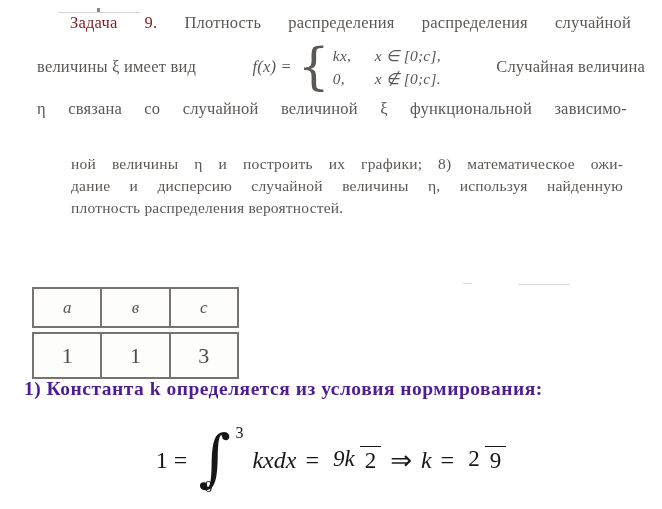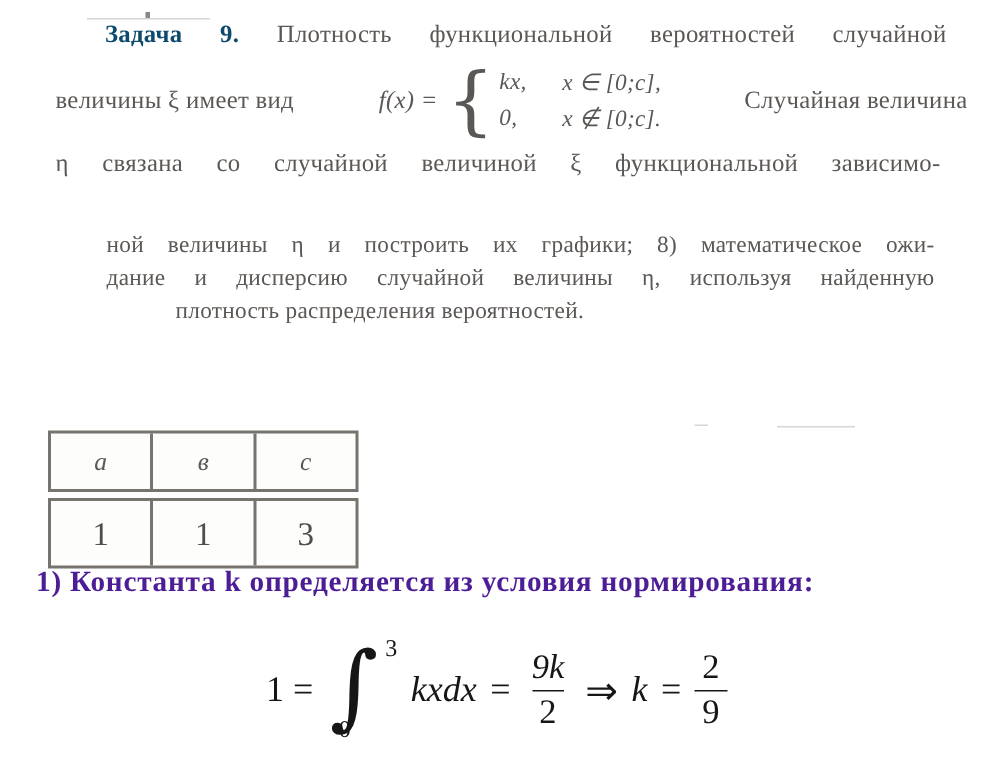--- a/index.html
+++ b/index.html
@@ -7,31 +7,31 @@
     width:662px; height:509px; background:#ffffff; position:relative; overflow:hidden;
     font-family:"Liberation Serif", serif;
   }
   
   .scan { color:#5b5754; filter:blur(0.35px); letter-spacing:0.2px; }
   .para1 { position:absolute; left:37px; top:13px; width:608px; height:132px; font-size:16.5px; }
   .para1 .l1 { position:absolute; top:0; left:0; right:14px; text-align:justify; text-align-last:justify; text-indent:33px; }
   .para1 .l2 { position:absolute; top:26px; height:56px; left:0; right:0; display:flex; align-items:center; justify-content:space-between; }
   .para1 .l3 { position:absolute; top:86px; left:0; right:18px; text-align:justify; text-align-last:justify; }
   .para1 .l4 { position:absolute; top:110px; left:0; right:20px; text-align:justify; text-align-last:justify; }
-  .bold-lead { font-weight:bold; color:#0c4a6e;margin-top:16px; }
+  .bold-lead { font-weight:normal; color:#7f1d1d;margin-top:16px; }
   .fx-label { font-style:italic; margin-left:1px; }
   .piecewise { display:flex; align-items:center; }
   .case-brace { font-family:"DejaVu Serif", serif; font-size:50px; font-weight:300; line-height:1; margin:0 3px 0 6px; }
   .cases { display:flex; flex-direction:column; gap:5px; font-size:15.5px; }
   .case-row { display:flex; gap:14px; }
   .case-val { font-style:italic; min-width:28px; }
   .case-cond { font-style:italic; }
   .para2 { position:absolute; left:71px; top:153px; width:552px; font-size:15.5px; line-height:21.8px; }
   .para2 .jl { text-align:justify; text-align-last:justify; }
-  .para2 .last { text-align:left;margin-left:46px; }
+  .para2 .last { text-align:left; }
   
   .artifact { position:absolute; background:#a5a2a0; }
   .a-dot { width:3px; height:4px; background:#8a8885; }
   .a-faint { background:#d8d6d4; }
   
   .ptable { position:absolute; left:32px; top:287px; width:207px; }
   .trow { display:flex; border:2px solid #77736f; background:#fdfdfc; }
   .trow.head { height:41px; }
   .trow.vals { height:47px; margin-top:4px; }
   .tcell { flex:1; display:flex; align-items:center; justify-content:center; border-right:2px solid #77736f; }
@@ -39,35 +39,35 @@
   .head .tcell { font-style:italic; font-size:17px; color:#5b5754; filter:blur(0.3px); }
   .vals .tcell { font-size:22px; color:#504c49; filter:blur(0.3px); }
   
   .heading { position:absolute; left:24px; top:378px; font-size:19.5px; font-weight:bold; letter-spacing:0.5px; color:#4c1d95; }
   .formula { position:absolute; left:0; top:417px; width:662px; height:86px; display:flex; align-items:center; justify-content:center; gap:9px; color:#161616; font-size:24px; }
   .it { font-style:italic; }
   .integral { position:relative; display:inline-block; width:47px; height:78px; }
   .int-glyph { position:absolute; left:2px; top:50%; transform:translateY(-54%); font-size:62px; font-family:"DejaVu Serif", serif; }
   .int-sup { position:absolute; right:0px; top:3px; font-size:16px; }
   .int-sub { position:absolute; left:8px; bottom:3px; font-size:16px; }
-  .frac { display:inline-flex; flex-direction:column; align-items:center; font-size:23px; line-height:1.15; }
+  .frac { display:inline-flex; flex-direction:row; align-items:center; font-size:23px; line-height:1.15; }
   .frac .num { padding:0 5px 1px; }
   .frac .den { border-top:1.6px solid #161616; padding:1px 5px 0; }
   .implies { font-size:26px; }
 </style>
 </head>
 <body>
 
 <div class="artifact" style="left:58px; top:12px; width:82px; height:1px; opacity:0.45;"></div>
 <div class="a-dot artifact" style="left:97px; top:8px;"></div>
 <div class="artifact a-faint" style="left:463px; top:283px; width:9px; height:1px;"></div>
 <div class="artifact a-faint" style="left:518px; top:284px; width:52px; height:1px;"></div>
 
 <div class="scan para1">
-  <div class="l1"><span class="bold-lead">Задача 9.</span> <span>Плотность функциональной вероятностей случайной</span></div>
+  <div class="l1"><span class="bold-lead">Задача 9.</span> <span>Плотность распределения распределения случайной</span></div>
   <div class="l2">
     <span>величины ξ имеет вид</span>
     <span class="piecewise">
       <span class="fx-label">f(x) =</span>
       <span class="case-brace">{</span>
       <span class="cases">
         <span class="case-row">
           <span class="case-val">kx,</span>
           <span class="case-cond">x ∈ [0;c],</span>
         </span>

